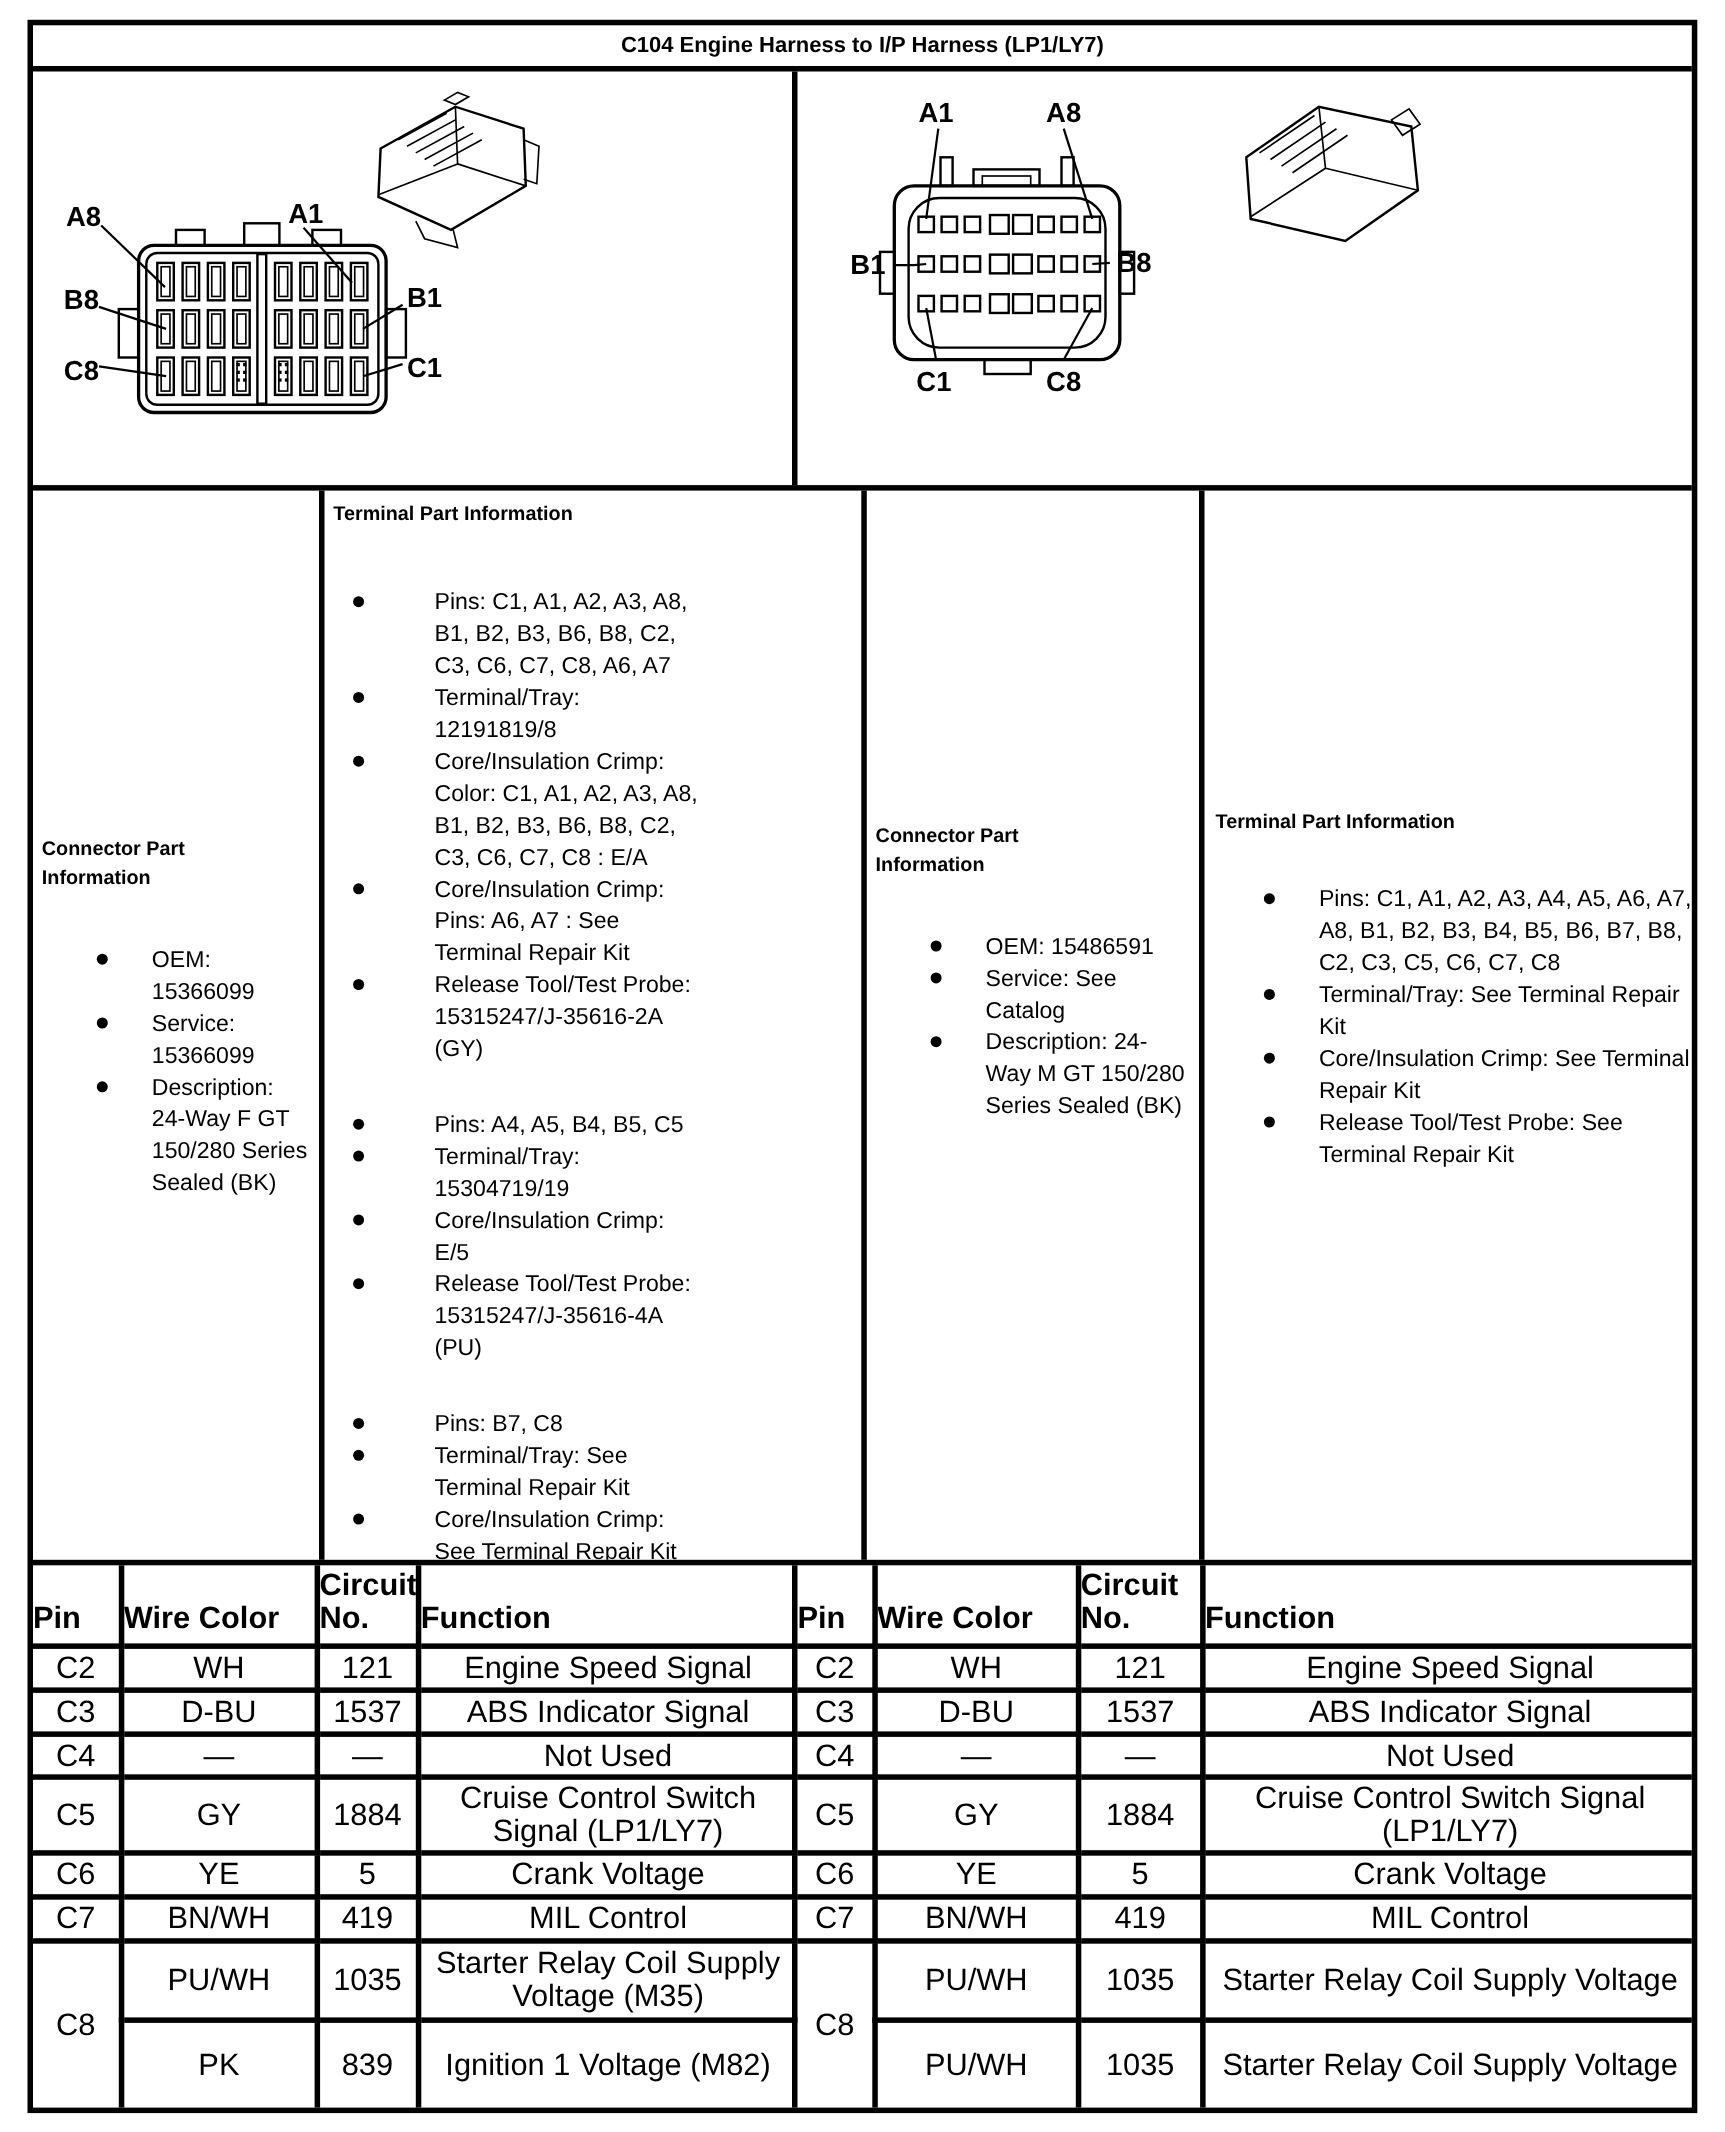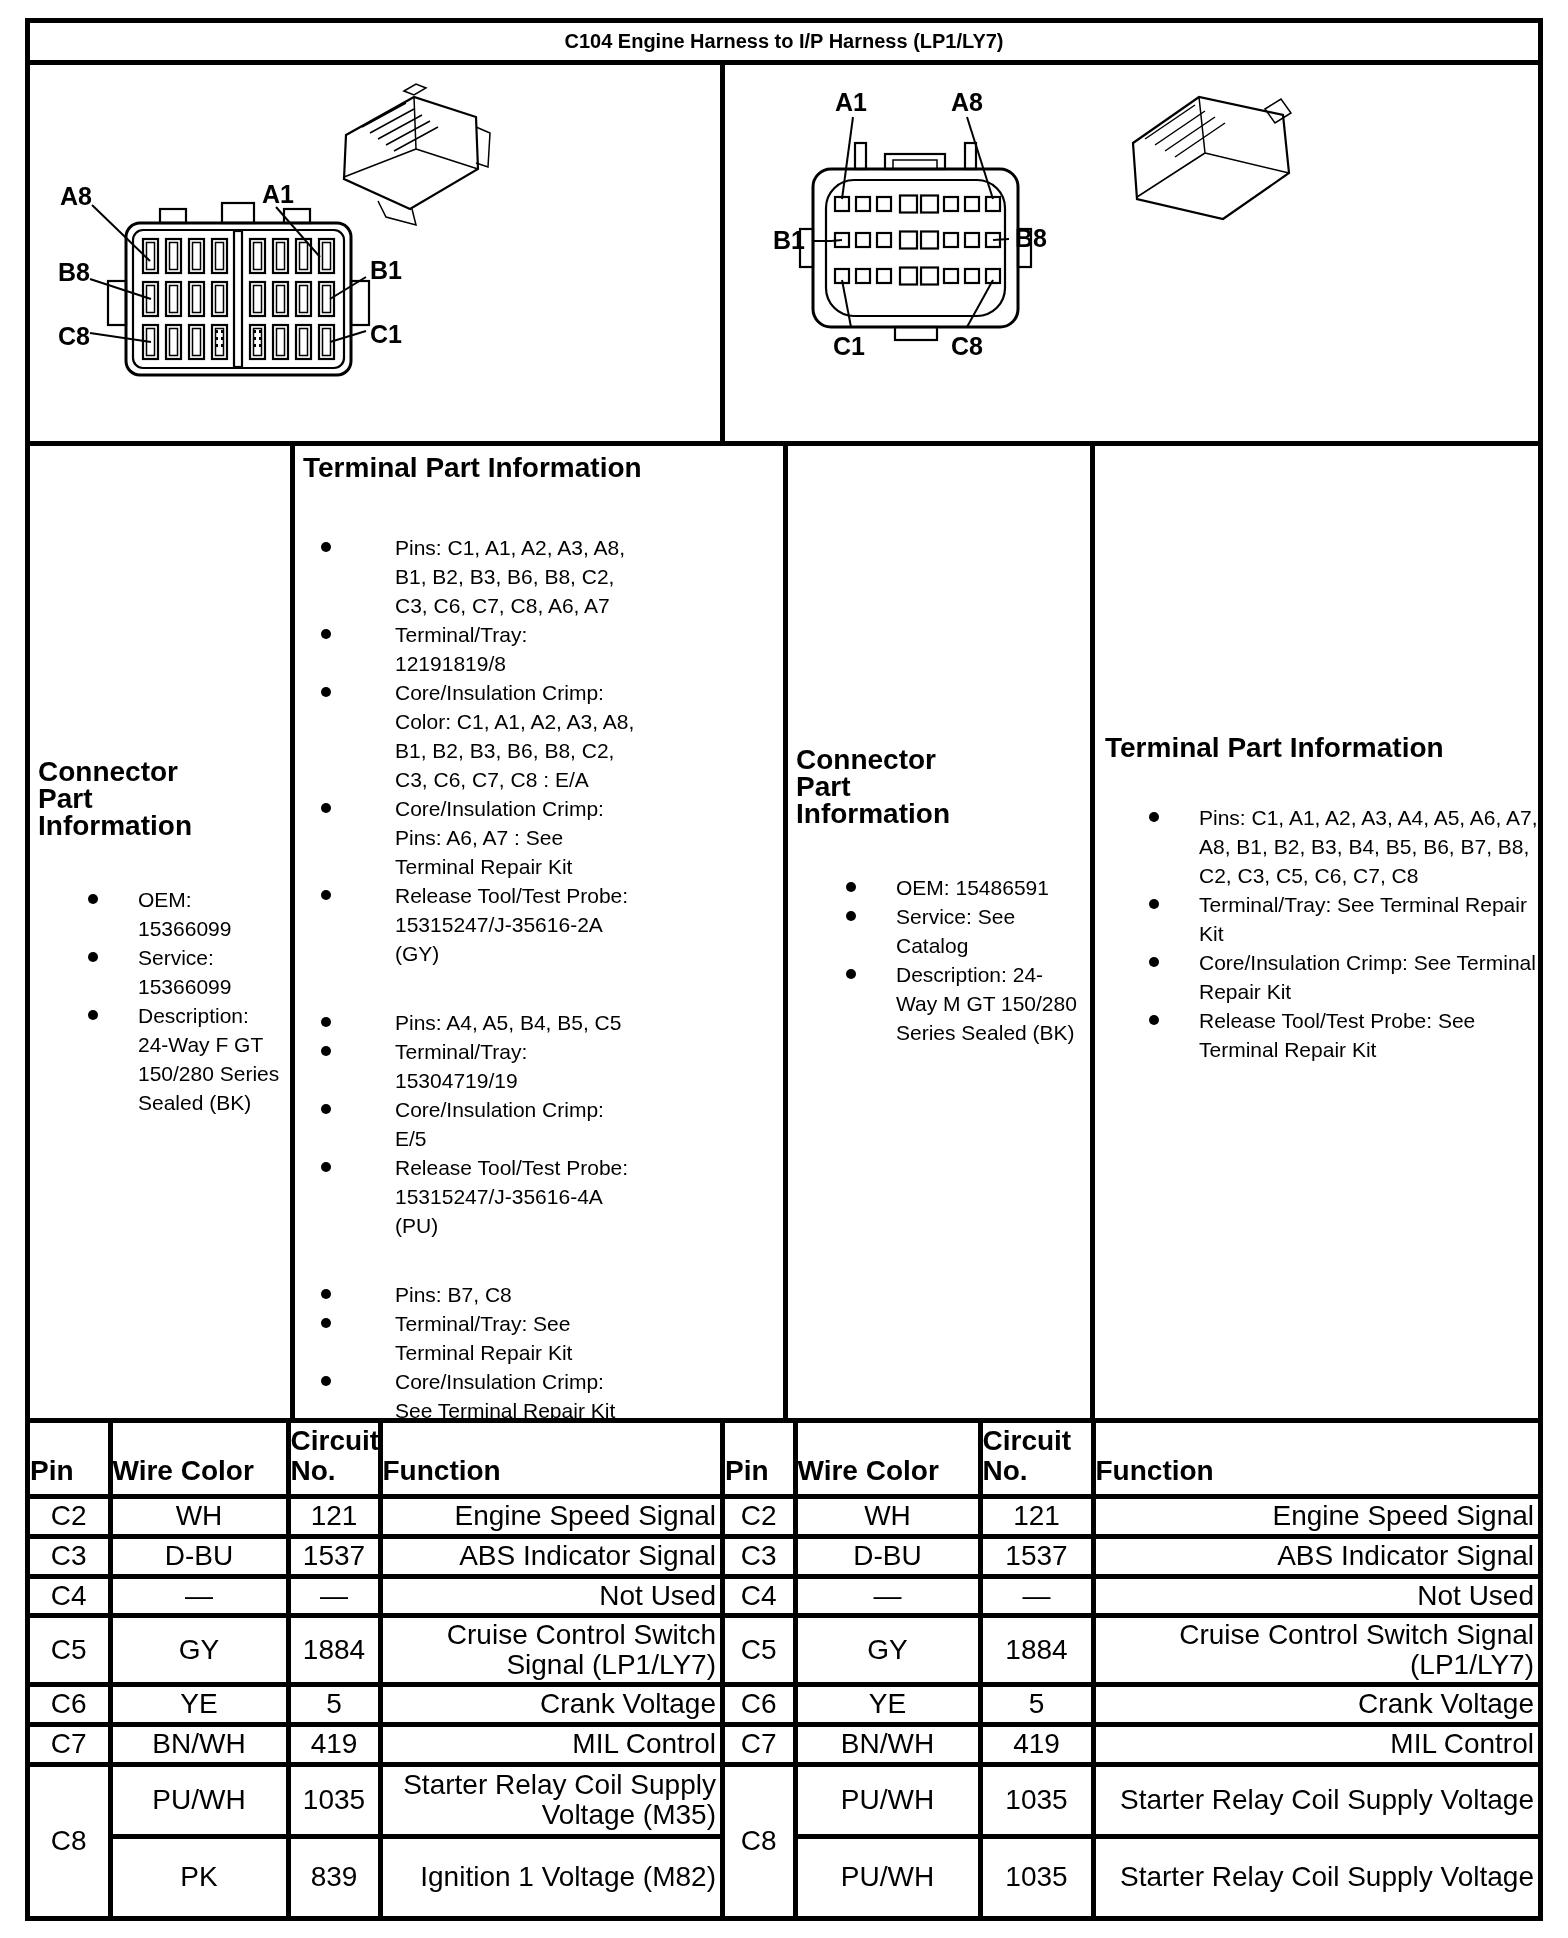--- a/index.html
+++ b/index.html
@@ -32,21 +32,21 @@
   .ln15 { stroke:#000; stroke-width:1.5; fill:none; }
   .pinlabel { font-family:"Liberation Sans", sans-serif; font-size:25px; font-weight:bold; fill:#000; }
   
   .info-row { height:977px; border-bottom:5px solid #000; display:flex; font-size:21px; line-height:29px; }
   .i-cell { border-right:5px solid #000; overflow:hidden; }
   .i-cell:last-child { border-right:none; }
   .ci-left  { width:265px; padding-top:312px; }
   .ti-left  { width:493px; padding-top:8px; }
   .ci-right { width:307px; padding-top:300px; }
   .ti-right { flex:1; padding-top:288px; }
-  .info-heading { font-weight:bold; font-size:28px; line-height:27px; padding-left:8px; }
+  .info-heading { font-weight:bold; font-size:18px; line-height:27px; padding-left:8px; }
   .ci .info-heading { max-width:210px; }
   .ti-right .info-heading { padding-left:10px; }
   ul.blist { list-style:none; }
   .blist li { position:relative; }
   .blist li::before {
     content:""; position:absolute; width:10px; height:10px; border-radius:50%;
     background:#000; top:9px;
   }
   .ci-left  ul.blist, .ci-right ul.blist { margin-top:46px; }
   .ti-left  ul.blist:first-of-type { margin-top:52px; }
@@ -69,21 +69,21 @@
   .pintab th, .pintab td { border:5px solid #000; overflow:hidden; }
   .pintab tr:first-child > * { border-top:none; }
   .pintab tr:last-child  > * { border-bottom:none; }
   .pintab tr > *:first-child { border-left:none; }
   .half-r .pintab tr > *:last-child { border-right:none; }
   .pintab th {
     font-weight:bold; vertical-align:bottom; text-align:left;
     padding-bottom:8px; line-height:30px;
   }
   .pintab td { vertical-align:middle; text-align:center; line-height:30px; }
-  .pintab td.fn { text-align:right; padding:2px 4px 2px 7px; }
+  .pintab td.fn { text-align:center; padding:2px 4px 2px 7px; }
   .pintab td.pin-span { border-bottom:none; }
   tr.rh  { height:73px; }
   tr.r40 { height:40px; }
   tr.r37 { height:37px; }
   tr.r68 { height:68px; }
   tr.r72 { height:72px; }
 </style>
 </head>
 <body>
 

